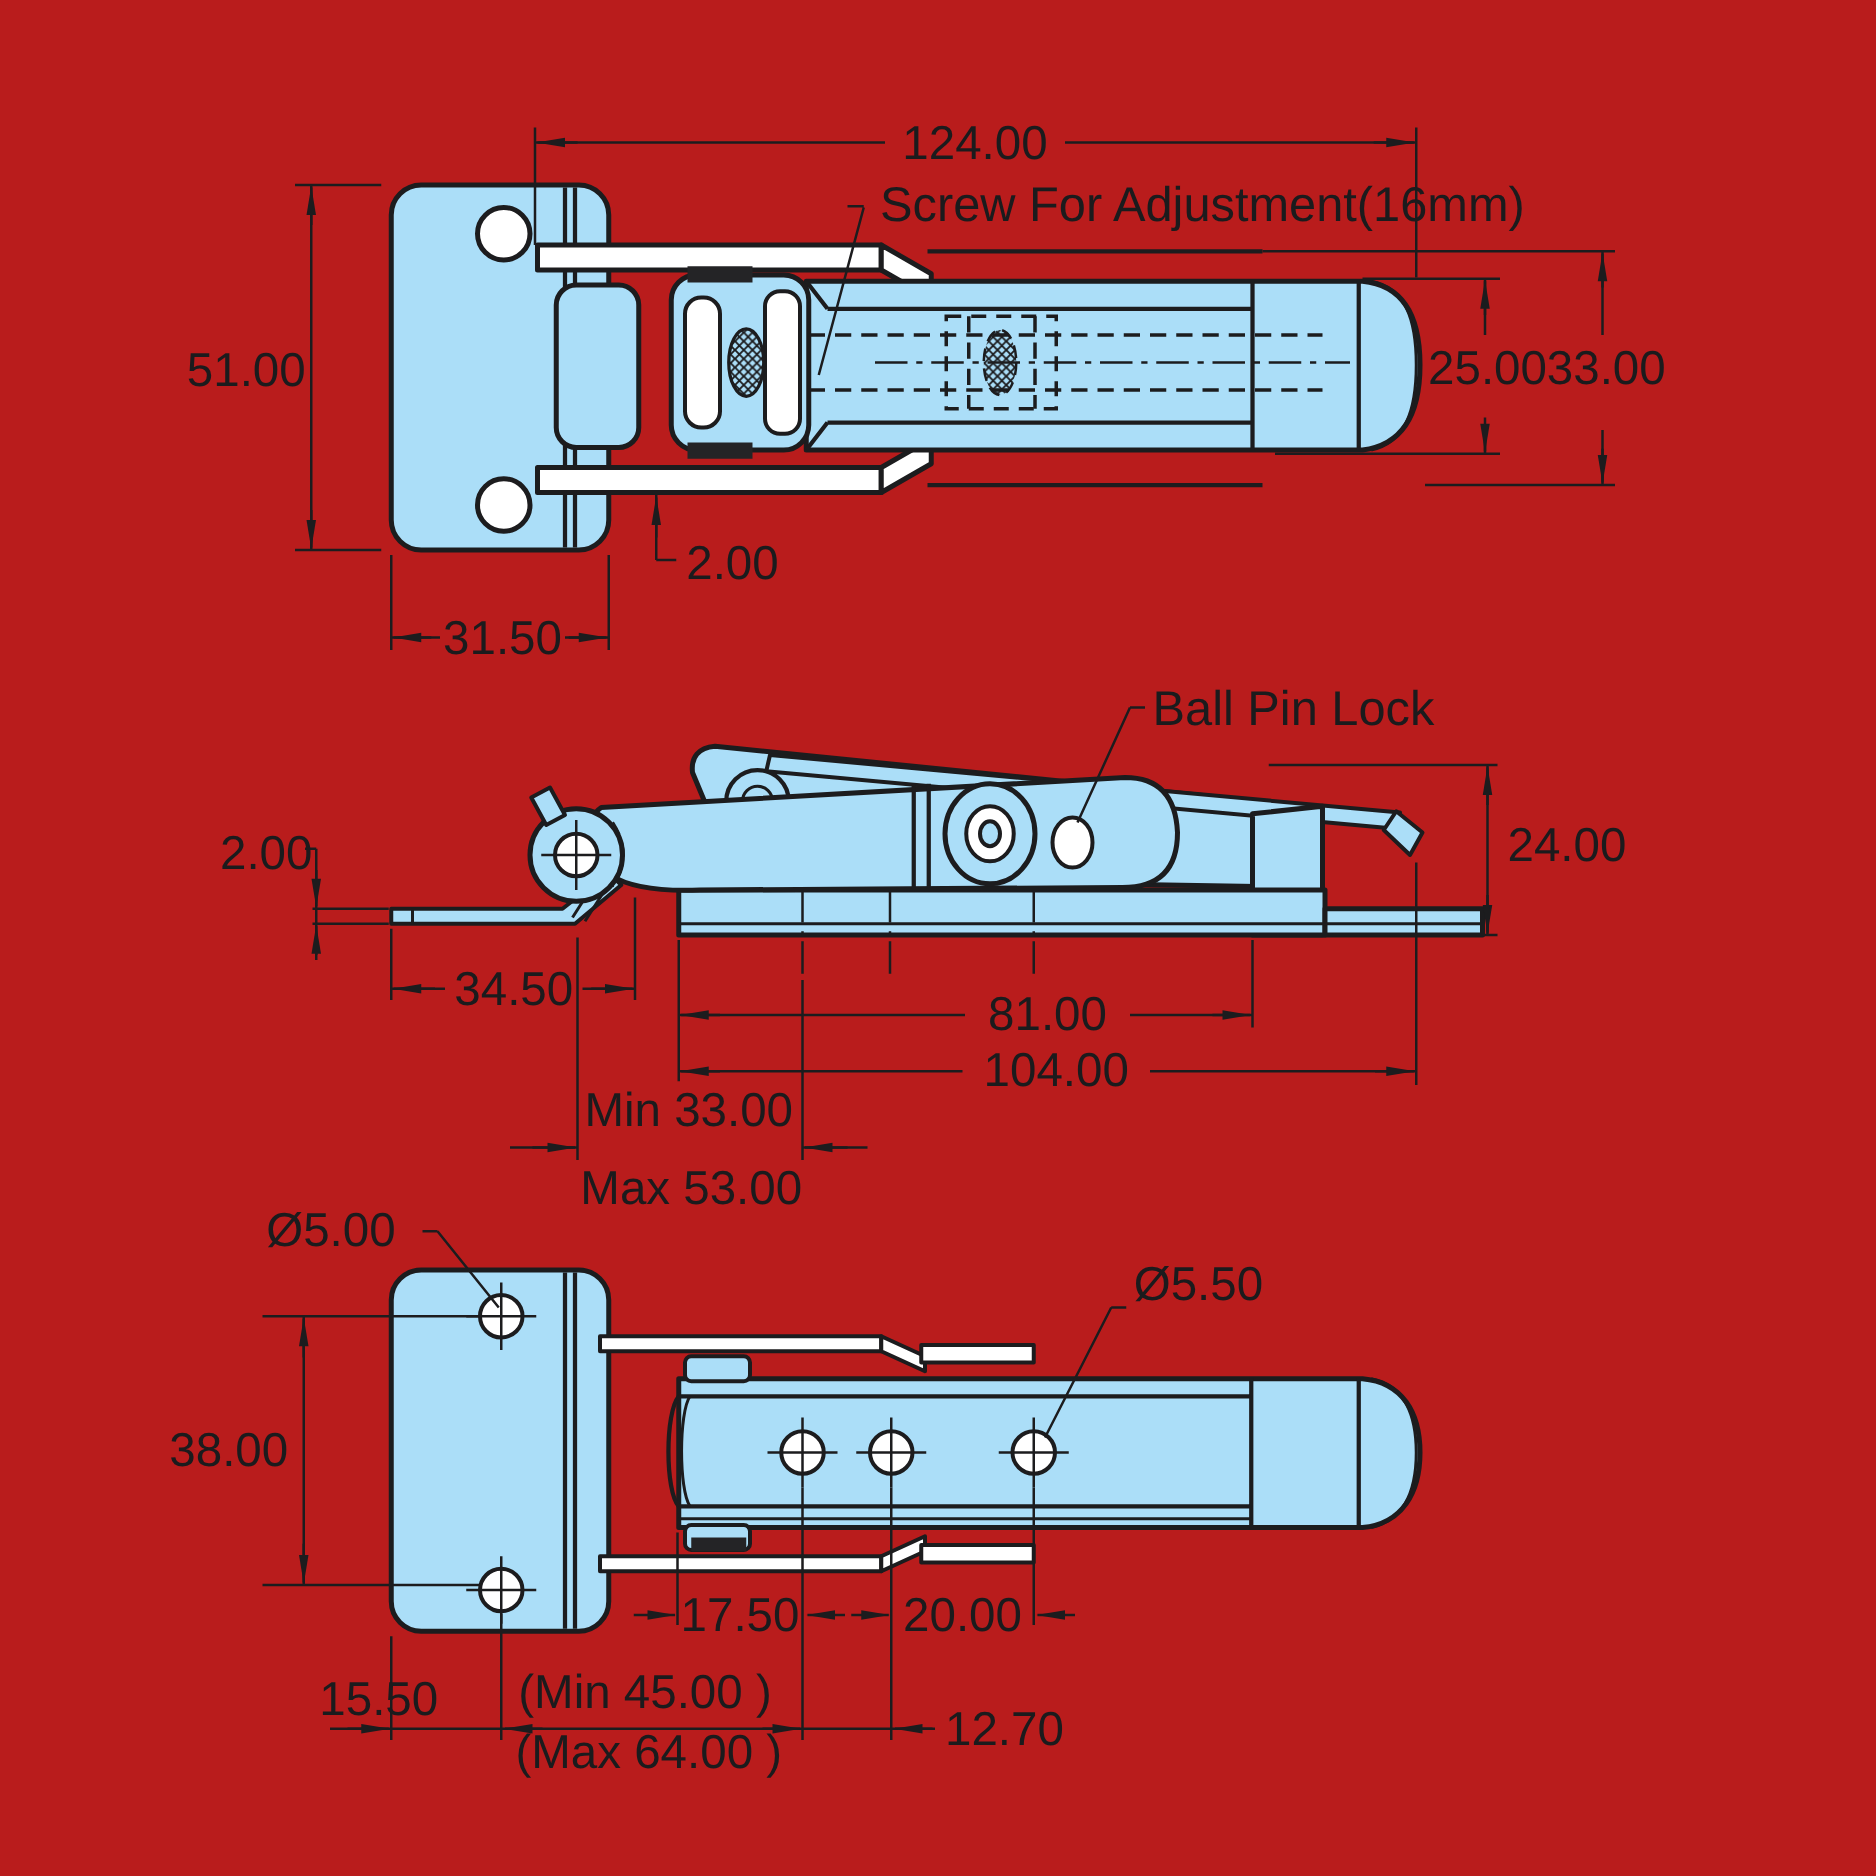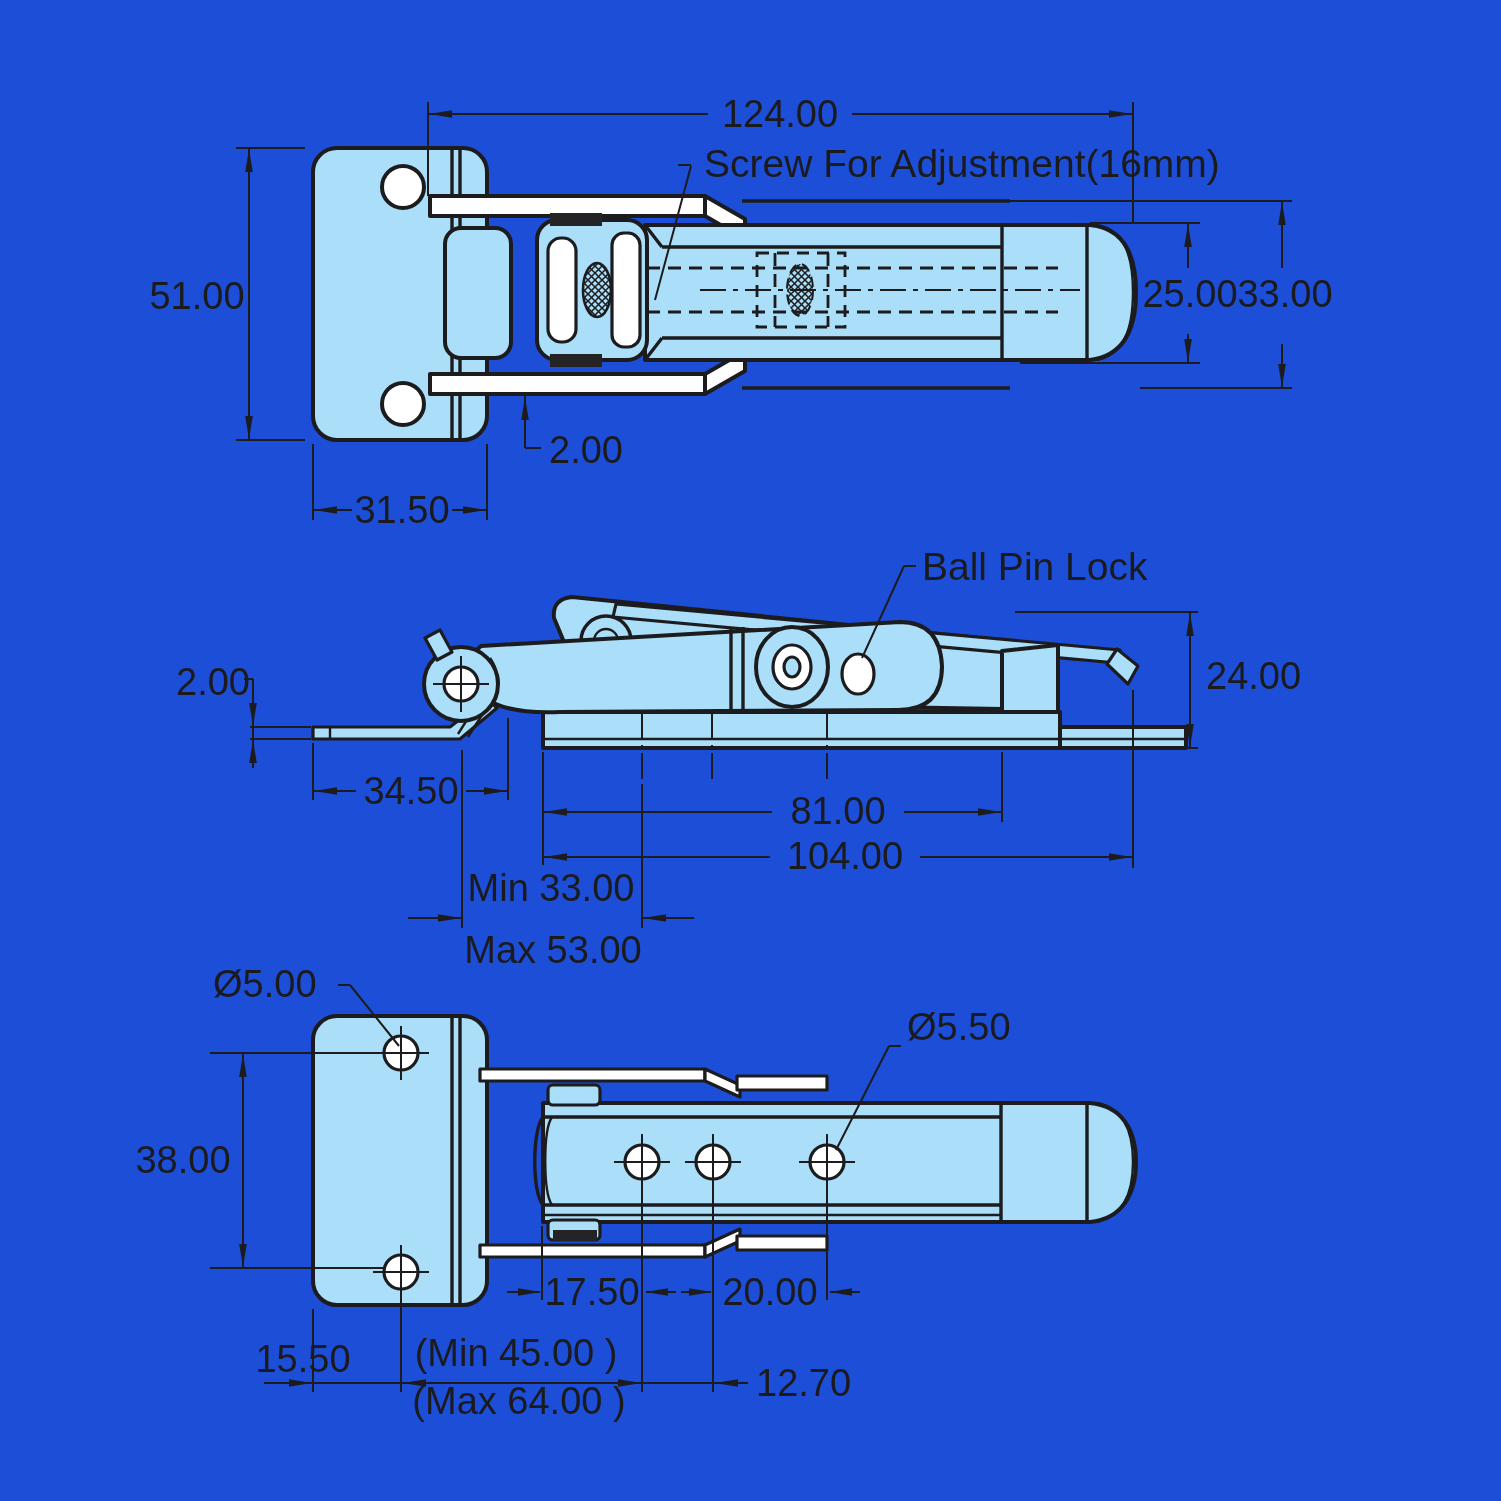--- a/index.html
+++ b/index.html
@@ -1,16 +1,16 @@
 <!DOCTYPE html>
 <html><head>
 <meta charset="utf-8">
 <style>
   html,body{margin:0;padding:0;background:#fff;}
-  .stage{width:1501px;height:1501px;background:#1d4ed8;position:relative;text-align:right;}
+  .stage{width:1501px;height:1501px;background:#b91c1c;position:relative;text-align:right;}
   svg{display:block;}
   text{font-family:"Liberation Sans",sans-serif;font-size:38px;fill:#1b1b1d;}
   .lbl{font-size:39px;}
   .o4{fill:#ABDEF8;stroke:#1c1c1e;stroke-width:4;stroke-linejoin:round;}
   .o3{fill:#ABDEF8;stroke:#1c1c1e;stroke-width:3.2;stroke-linejoin:round;}
   .w4{fill:#ffffff;stroke:#1c1c1e;stroke-width:4;stroke-linejoin:round;}
   .w3{fill:#ffffff;stroke:#1c1c1e;stroke-width:3.2;stroke-linejoin:round;}
   .ln3{fill:none;stroke:#1c1c1e;stroke-width:3.4;}
   .ln2{fill:none;stroke:#1c1c1e;stroke-width:2.4;}
   .dim{fill:none;stroke:#1c1c1e;stroke-width:2;}

